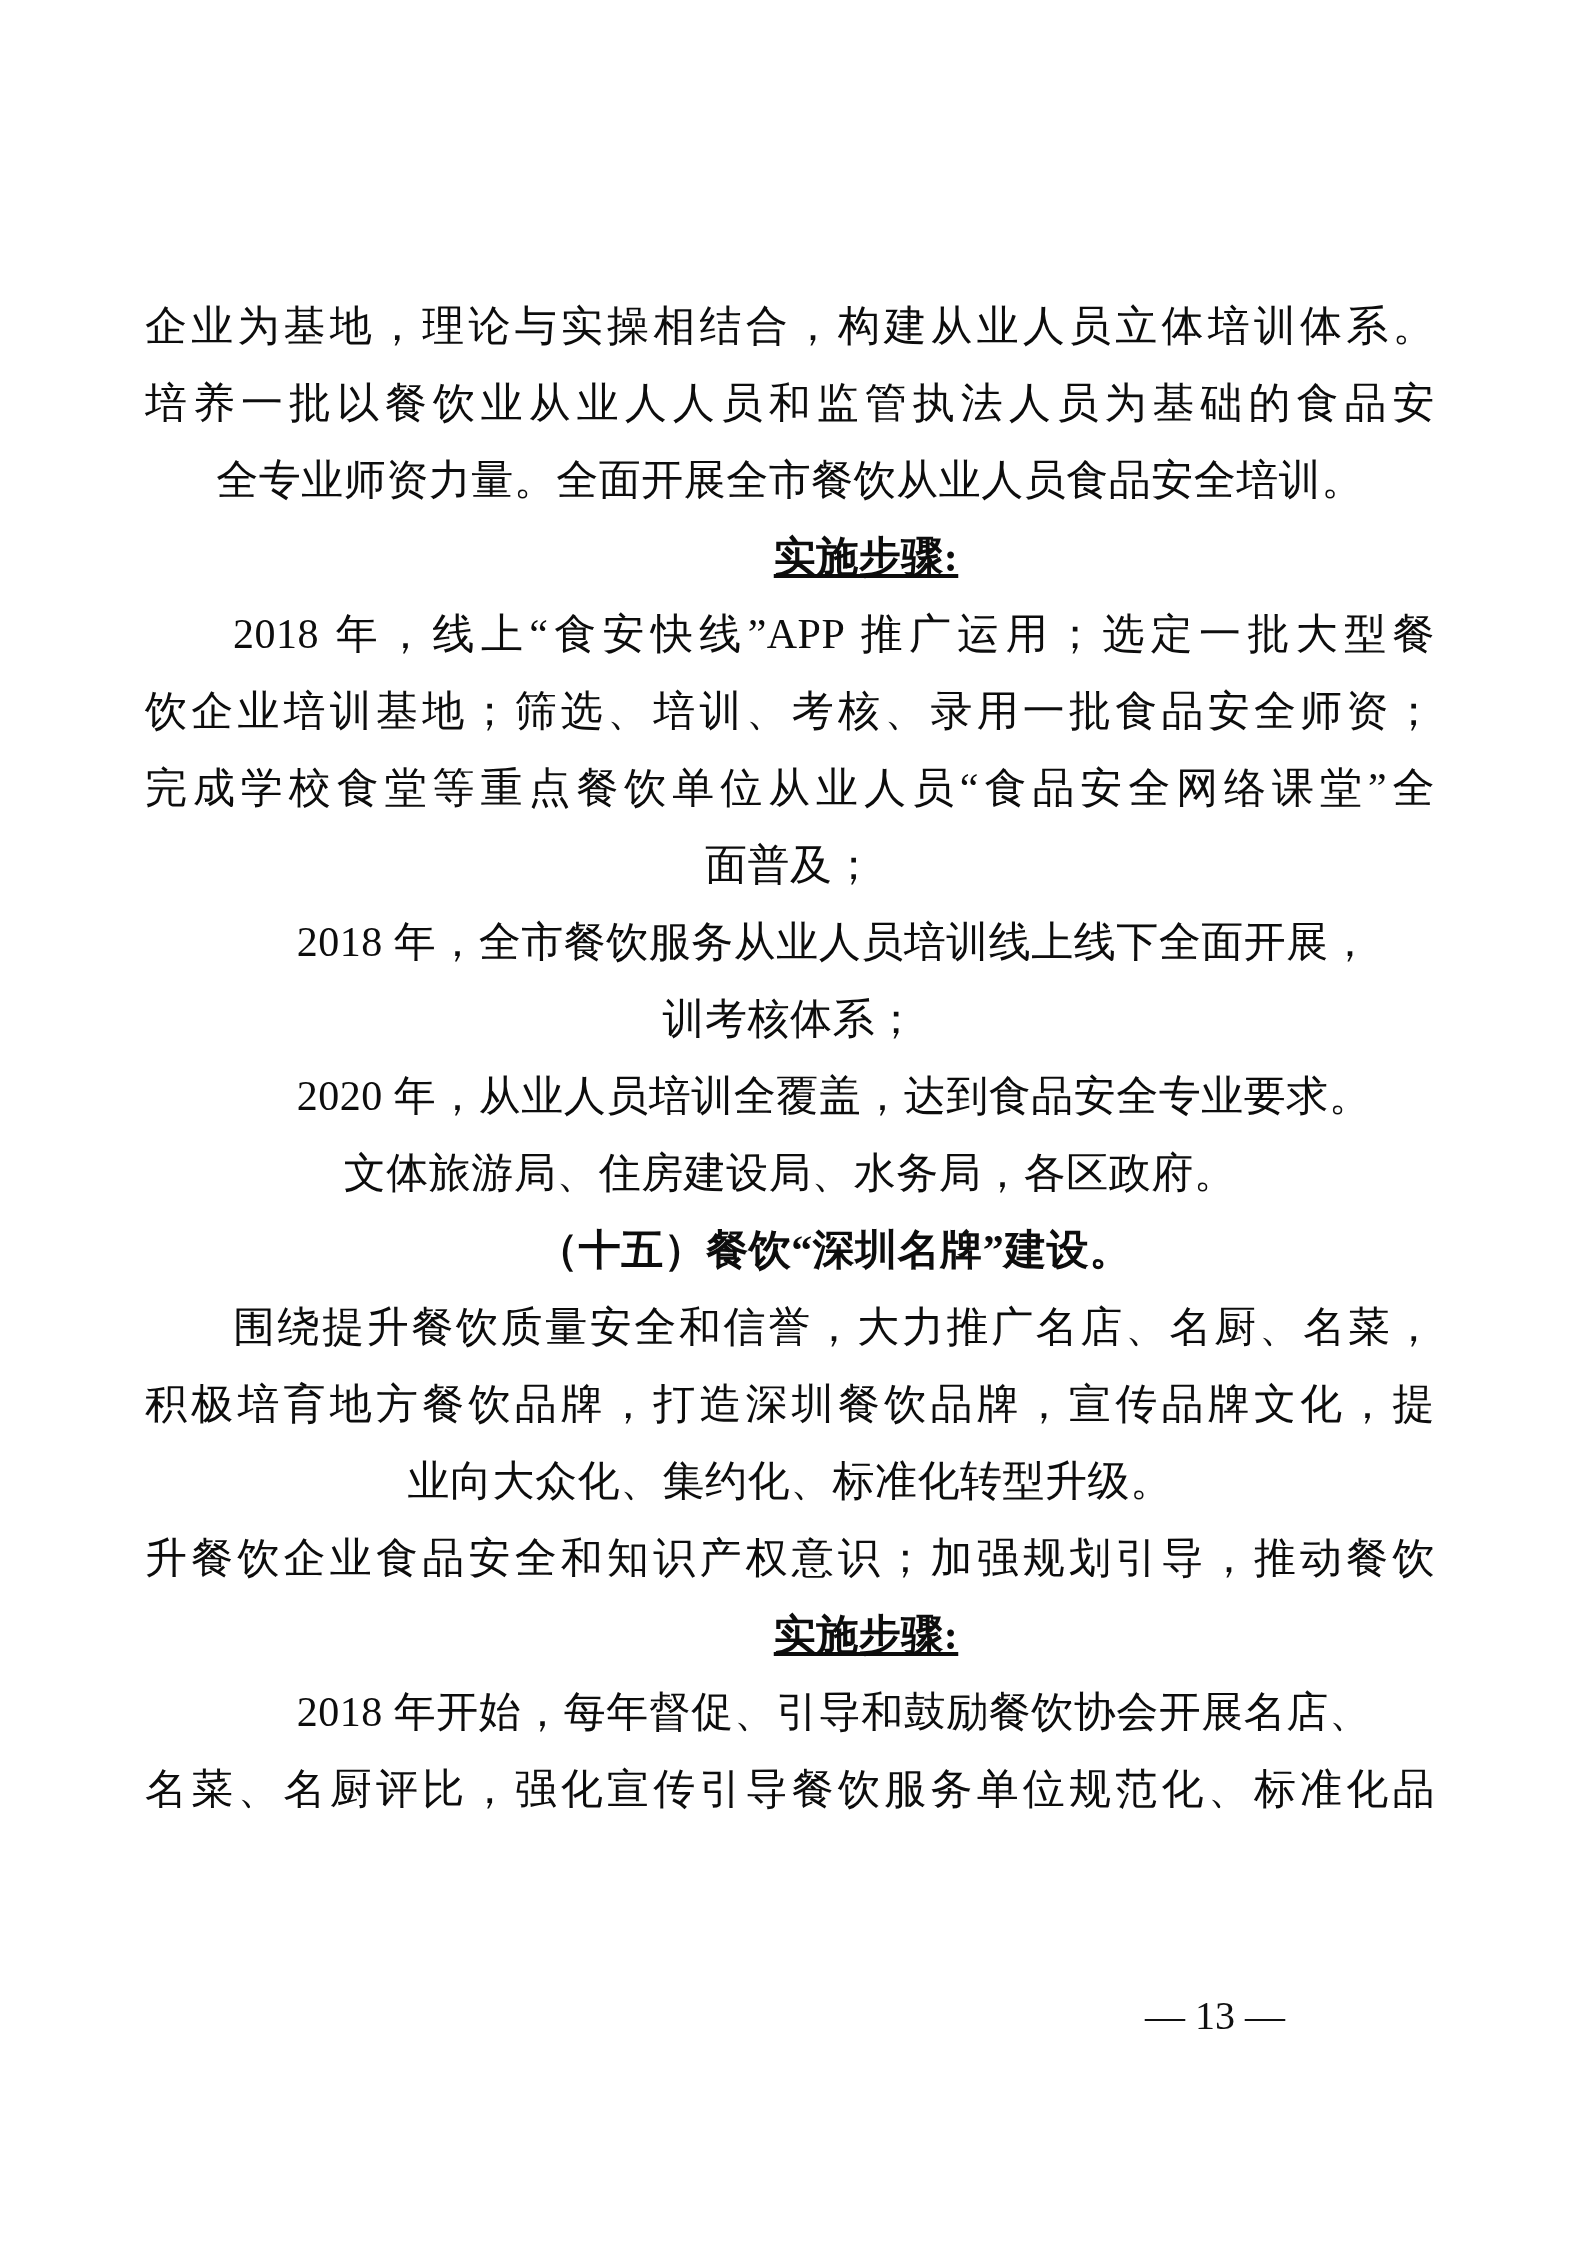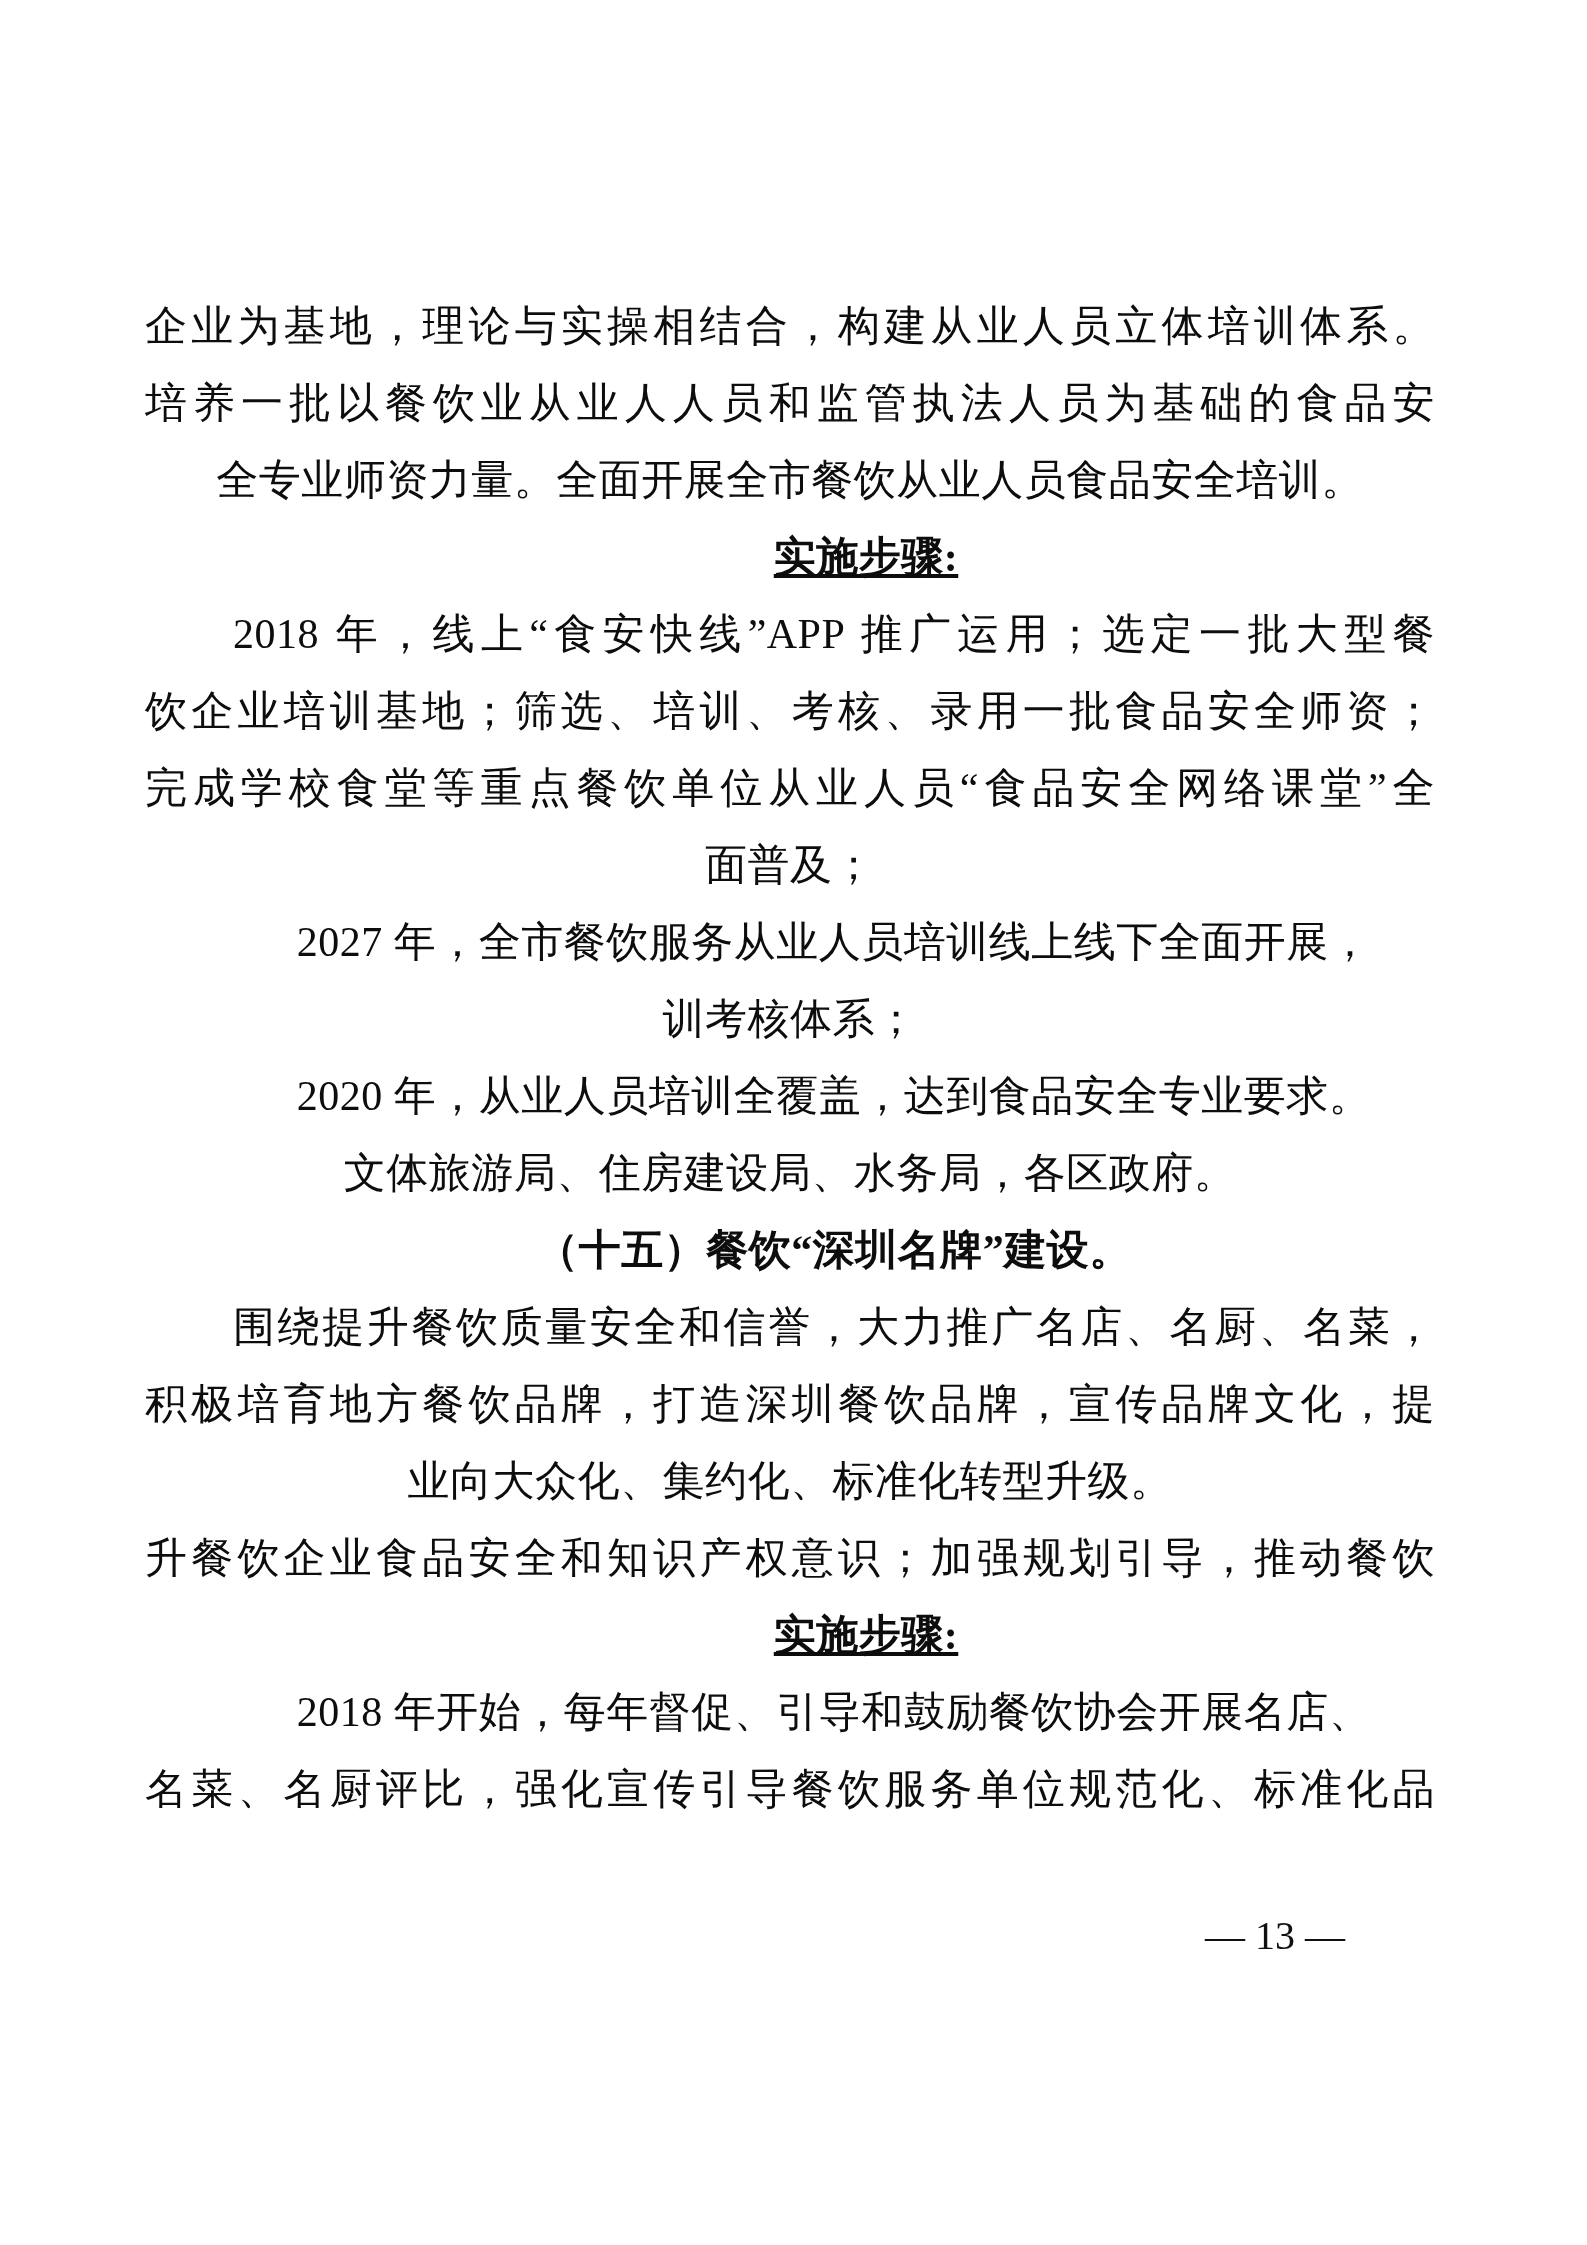--- a/index.html
+++ b/index.html
@@ -46,43 +46,43 @@
     white-space: nowrap;
   }
   
   .line.indent { padding-left: 88px; }
   
   .line.heading { padding-left: 152px; text-decoration: underline; }
   .run.bold { font-weight: bold; }
   .page-number {
     position: absolute;
     left: 1145px;
-    top: 1913px;
+    top: 1993px;
     width: 260px;
-    text-align: center;
+    text-align: left;
     font-size: 40px;
     line-height: 46px;
     white-space: nowrap;
     color: #111111;
   }
 </style>
 </head>
 <body>
 
 <div class="page">
   <div class="body-text" id="body-text">
       <div class="line j"><span class="run">企业为基地，理论与实操相结合，构建从业人员立体培训体系。</span></div>
       <div class="line j"><span class="run">培养一批以餐饮业从业人人员和监管执法人员为基础的食品安</span></div>
       <div class="line n"><span class="run">全专业师资力量。全面开展全市餐饮从业人员食品安全培训。</span></div>
       <div class="line n indent heading"><span class="run bold">实施步骤:</span></div>
       <div class="line j indent"><span class="run">2018 年，线上“食安快线”APP 推广运用；选定一批大型餐</span></div>
       <div class="line j"><span class="run">饮企业培训基地；筛选、培训、考核、录用一批食品安全师资；</span></div>
       <div class="line j"><span class="run">完成学校食堂等重点餐饮单位从业人员“食品安全网络课堂”全</span></div>
       <div class="line n"><span class="run">面普及；</span></div>
-      <div class="line n indent"><span class="run">2027 年，全市餐饮服务从业人员培训线上线下全面开展，</span></div>
+      <div class="line n indent"><span class="run">2018 年，全市餐饮服务从业人员培训线上线下全面开展，</span></div>
       <div class="line n"><span class="run">训考核体系；</span></div>
       <div class="line n indent"><span class="run">2020 年，从业人员培训全覆盖，达到食品安全专业要求。</span></div>
       <div class="line n"><span class="run">文体旅游局、住房建设局、水务局，各区政府。</span></div>
       <div class="line n indent"><span class="run bold">（十五）餐饮“深圳名牌”建设。</span></div>
       <div class="line j indent"><span class="run">围绕提升餐饮质量安全和信誉，大力推广名店、名厨、名菜，</span></div>
       <div class="line j"><span class="run">积极培育地方餐饮品牌，打造深圳餐饮品牌，宣传品牌文化，提</span></div>
       <div class="line n"><span class="run">业向大众化、集约化、标准化转型升级。</span></div>
       <div class="line j"><span class="run">升餐饮企业食品安全和知识产权意识；加强规划引导，推动餐饮</span></div>
       <div class="line n indent heading"><span class="run bold">实施步骤:</span></div>
       <div class="line n indent"><span class="run">2018 年开始，每年督促、引导和鼓励餐饮协会开展名店、</span></div>

